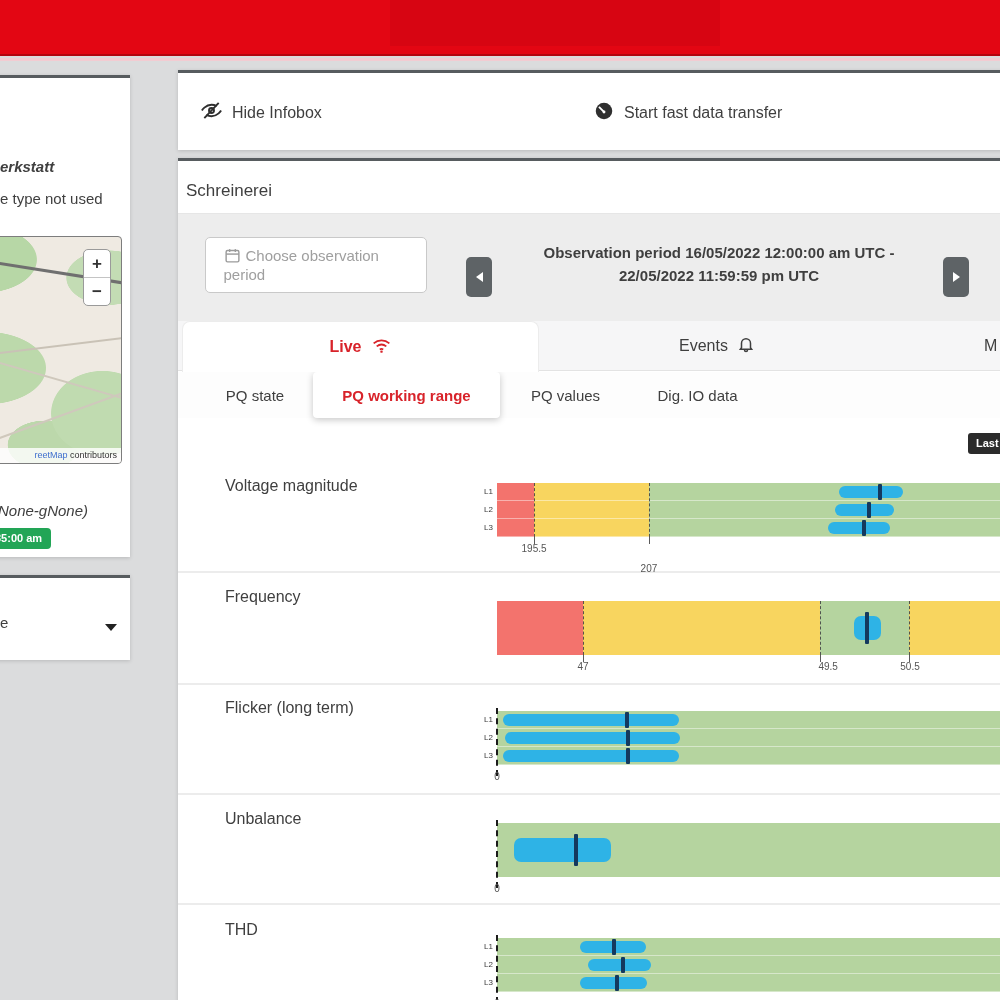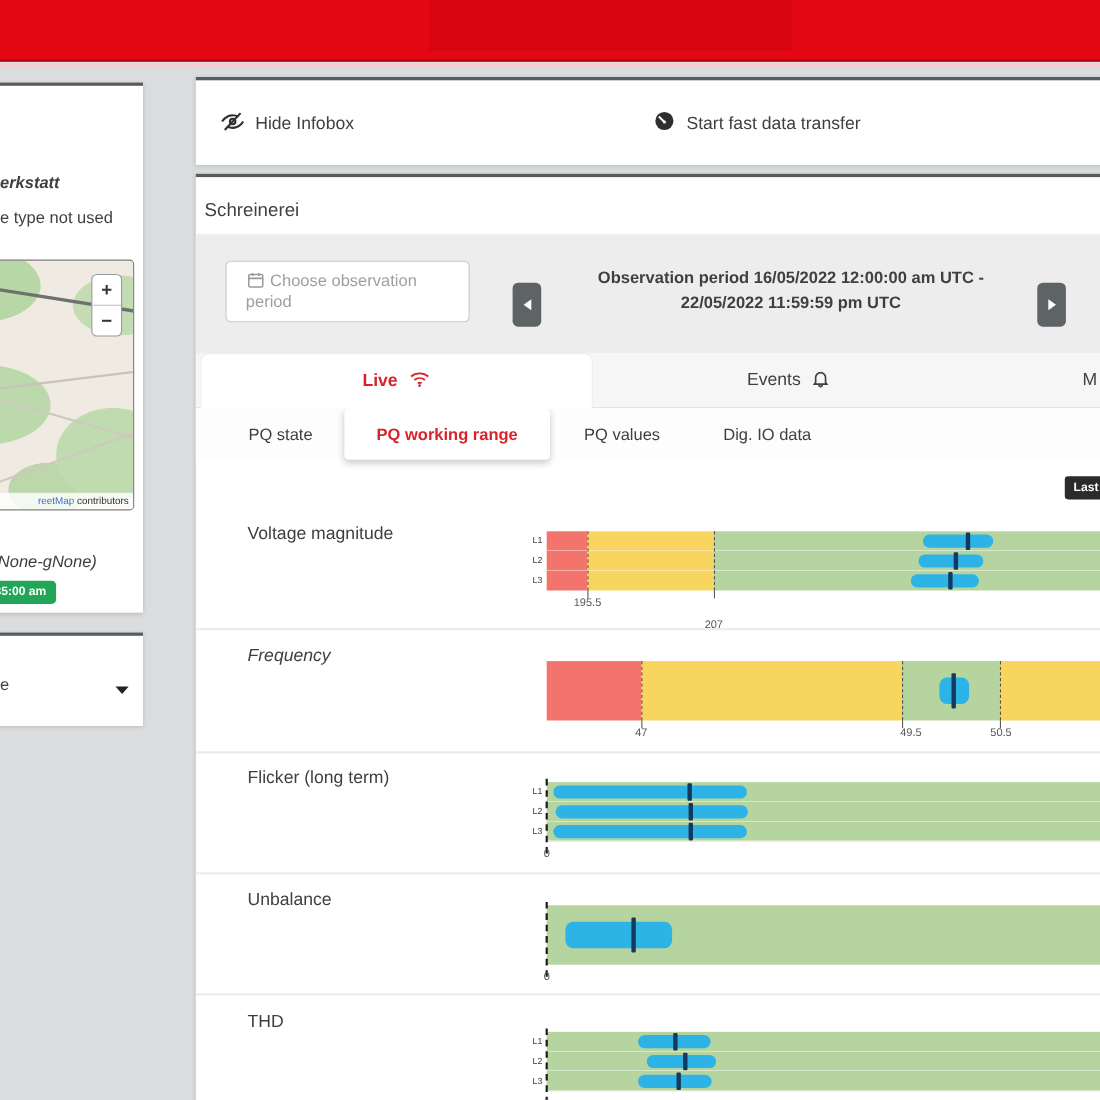--- a/index.html
+++ b/index.html
@@ -235,21 +235,21 @@
           </div>
           <div class="below-tick" style="left: 356.08px; top: 64px;"></div>
           <div class="below-tick" style="left: 470.925px; top: 64px;"></div>
           <div class="row-label" style="left: 293px; top: 14px;">L1</div>
           <div class="row-label" style="left: 293px; top: 32px;">L2</div>
           <div class="row-label" style="left: 293px; top: 50px;">L3</div>
           <div class="tick-label" style="left: 332.08px; top: 70px;">195.5</div>
           <div class="tick-label" style="left: 446.925px; top: 74px; margin-top: 16px;">207</div>
         </div>
         <div class="chart-section with-sep" style="top: 412px; height: 112px;">
-          <div class="chart-title" style="top: 15px; font-style: italic;">Frequency</div>
+          <div class="chart-title" style="top: 15px;">Frequency</div>
           <div class="plot" style="left: 319px; top: 28px;">
             <div class="zone" style="left: 0px; width: 86.005px; background: rgb(243, 115, 109);"></div>
             <div class="zone" style="left: 86.005px; width: 236.9px; background: rgb(248, 213, 95);"></div>
             <div class="zone" style="left: 322.905px; width: 89.095px; background: rgb(181, 212, 159);"></div>
             <div class="zone" style="left: 412px; width: 103px; background: rgb(248, 213, 95);"></div>
             <div class="boundary" style="left: 86.005px;"></div>
             <div class="boundary" style="left: 322.905px;"></div>
             <div class="boundary" style="left: 412px;"></div>
             <div class="pill" style="left: 356.895px; width: 27.295px; top: 15px; height: 24px; border-radius: 7px;"></div>
             <div class="pill-tick" style="left: 367.77px; top: 11px; height: 32px;"></div>

